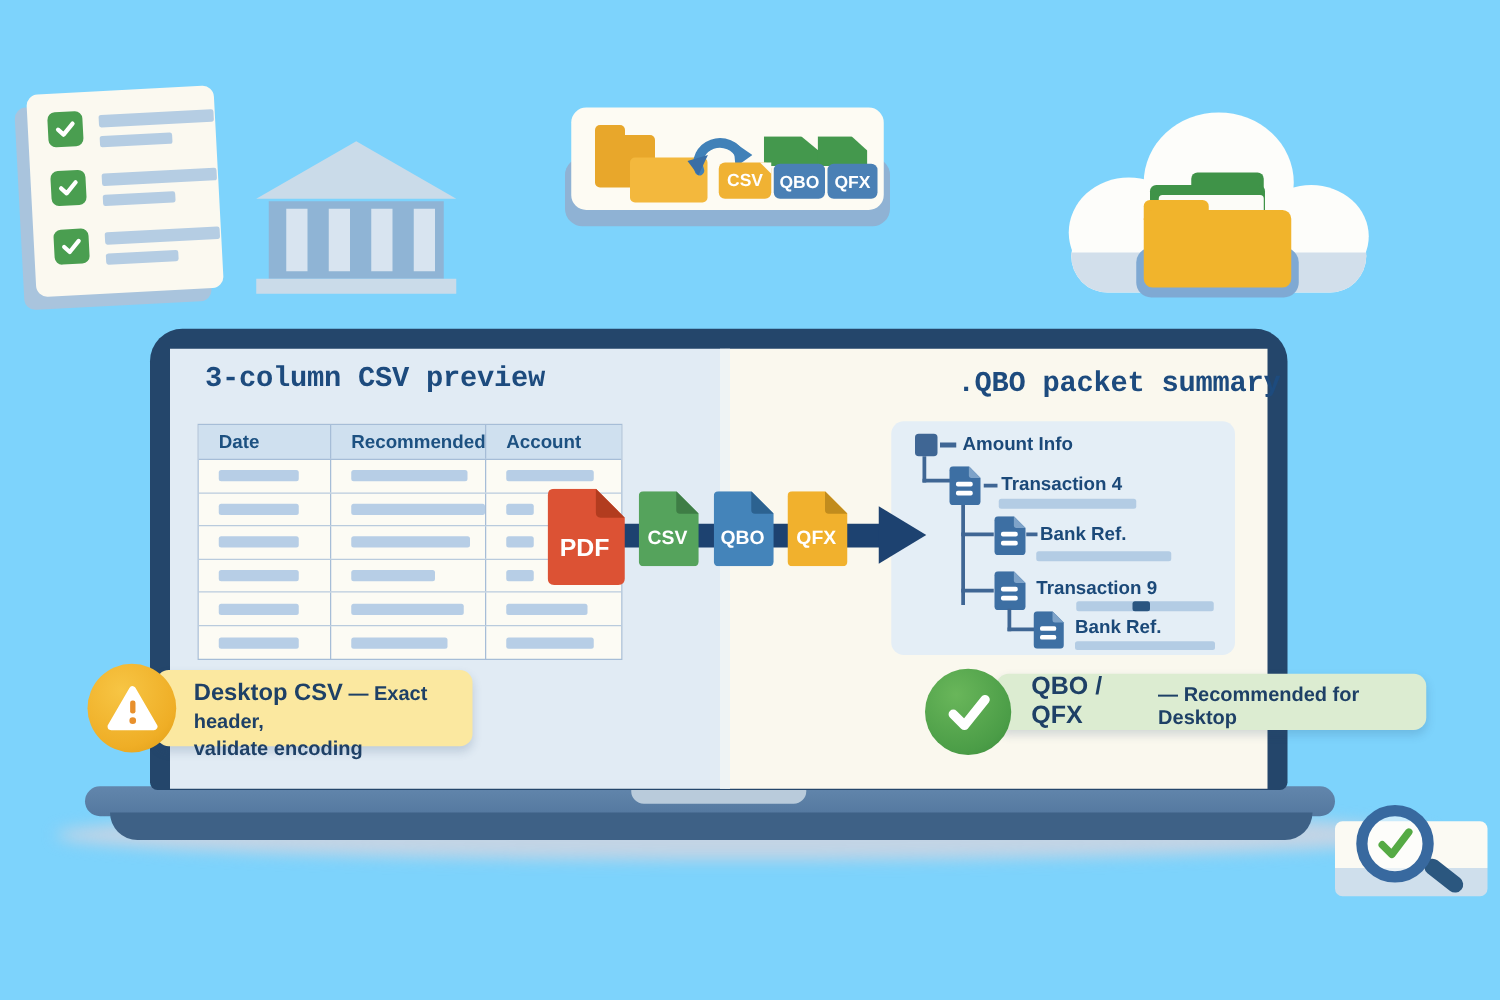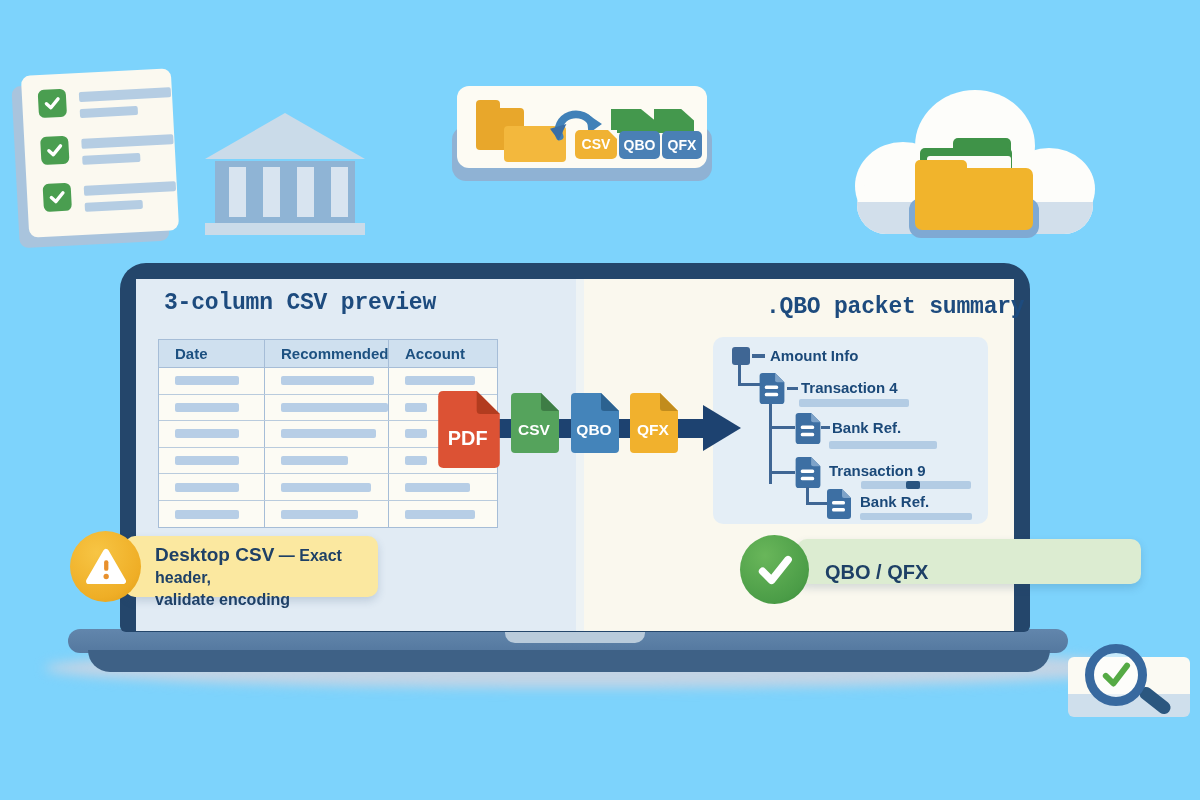--- a/index.html
+++ b/index.html
@@ -409,20 +409,21 @@
   <div class="circle wcircle">
     <svg viewBox="0 0 44 40">
       <path d="M22 4 L40 35 H4 Z" fill="#ffffff" stroke="#ffffff" stroke-width="6" stroke-linejoin="round"></path>
       <rect x="20" y="13" width="4.5" height="11" rx="2" fill="#e8902c"></rect>
       <circle cx="22.2" cy="30" r="2.8" fill="#e8902c"></circle>
     </svg>
   </div>
 
   <div class="banner okbanner">
     <span class="big">QBO / QFX</span>&nbsp;
+    <span class="small">— Recommended for Desktop</span>
   </div>
   <div class="circle okcircle">
     <svg viewBox="0 0 64 64">
       <path d="M14 34 L27 47 L51 17" fill="none" stroke="#ffffff" stroke-width="11" stroke-linecap="round" stroke-linejoin="round"></path>
     </svg>
   </div>
 
   <div class="doccard"></div>
   <div class="maghandle"></div>
   <div class="magring">

